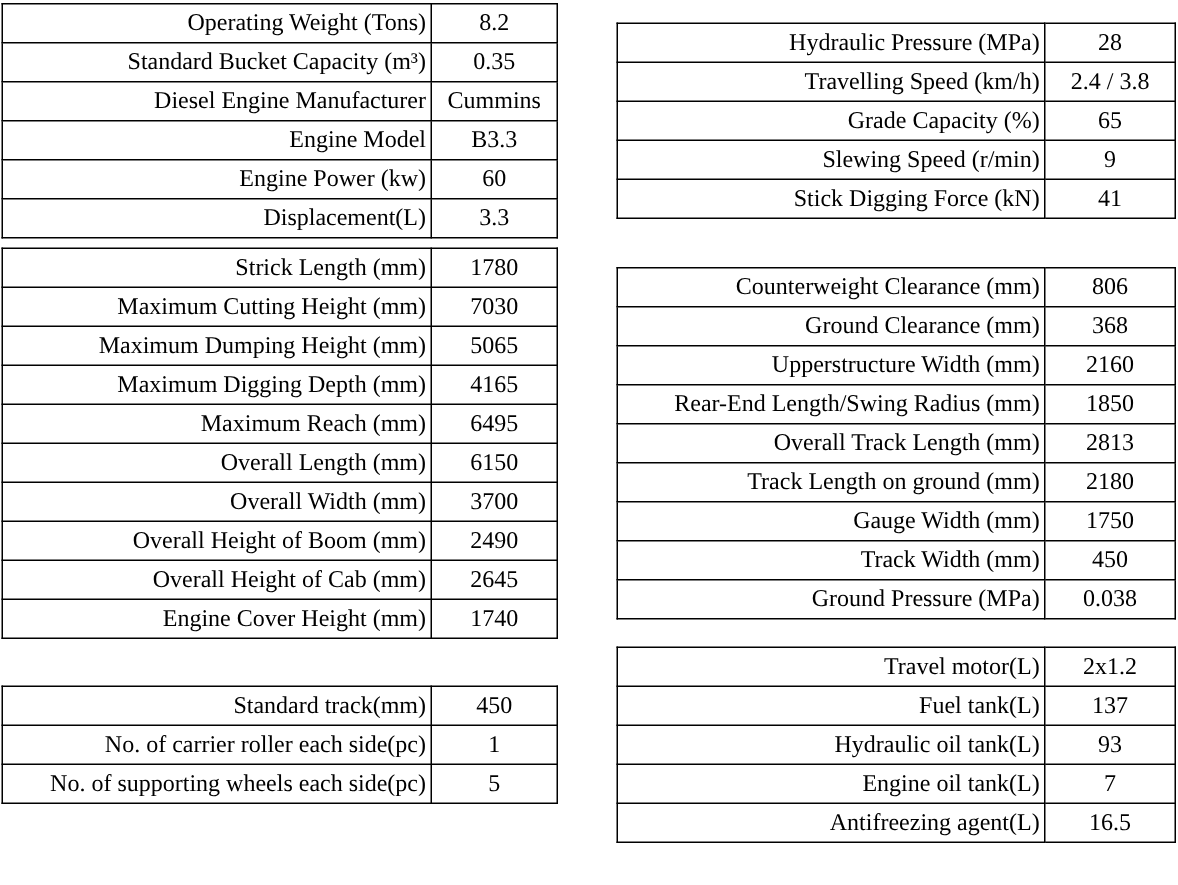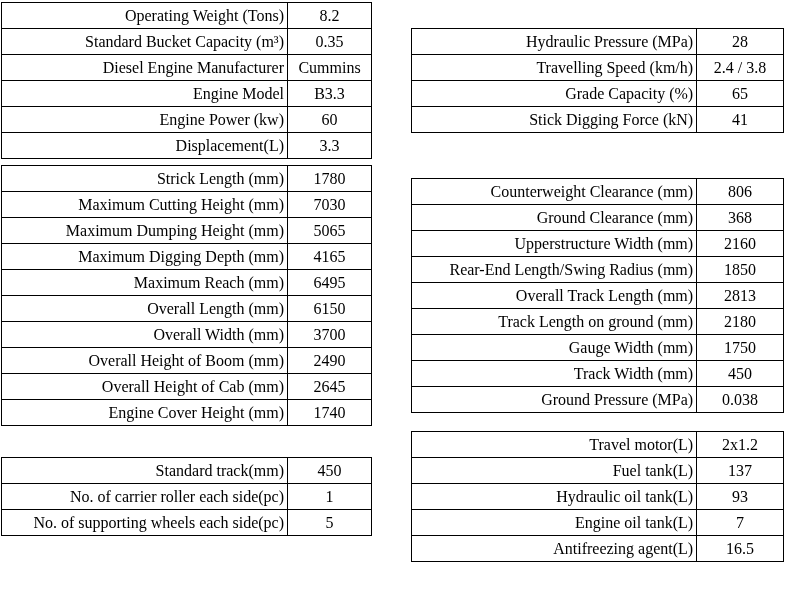--- a/index.html
+++ b/index.html
@@ -79,20 +79,24 @@
           </tr>
           <tr>
             <td class="label-cell">Travelling Speed (km/h)</td>
             <td class="value-cell">2.4 / 3.8</td>
           </tr>
           <tr>
             <td class="label-cell">Grade Capacity (%)</td>
             <td class="value-cell">65</td>
           </tr>
           <tr>
+            <td class="label-cell">Slewing Speed (r/min)</td>
+            <td class="value-cell">9</td>
+          </tr>
+          <tr>
             <td class="label-cell">Stick Digging Force (kN)</td>
             <td class="value-cell">41</td>
           </tr>
         </tbody>
       </table>
   </section>
 
   <section class="row-group group-2">
     <table class="spec-table left-table">
         <tbody>

